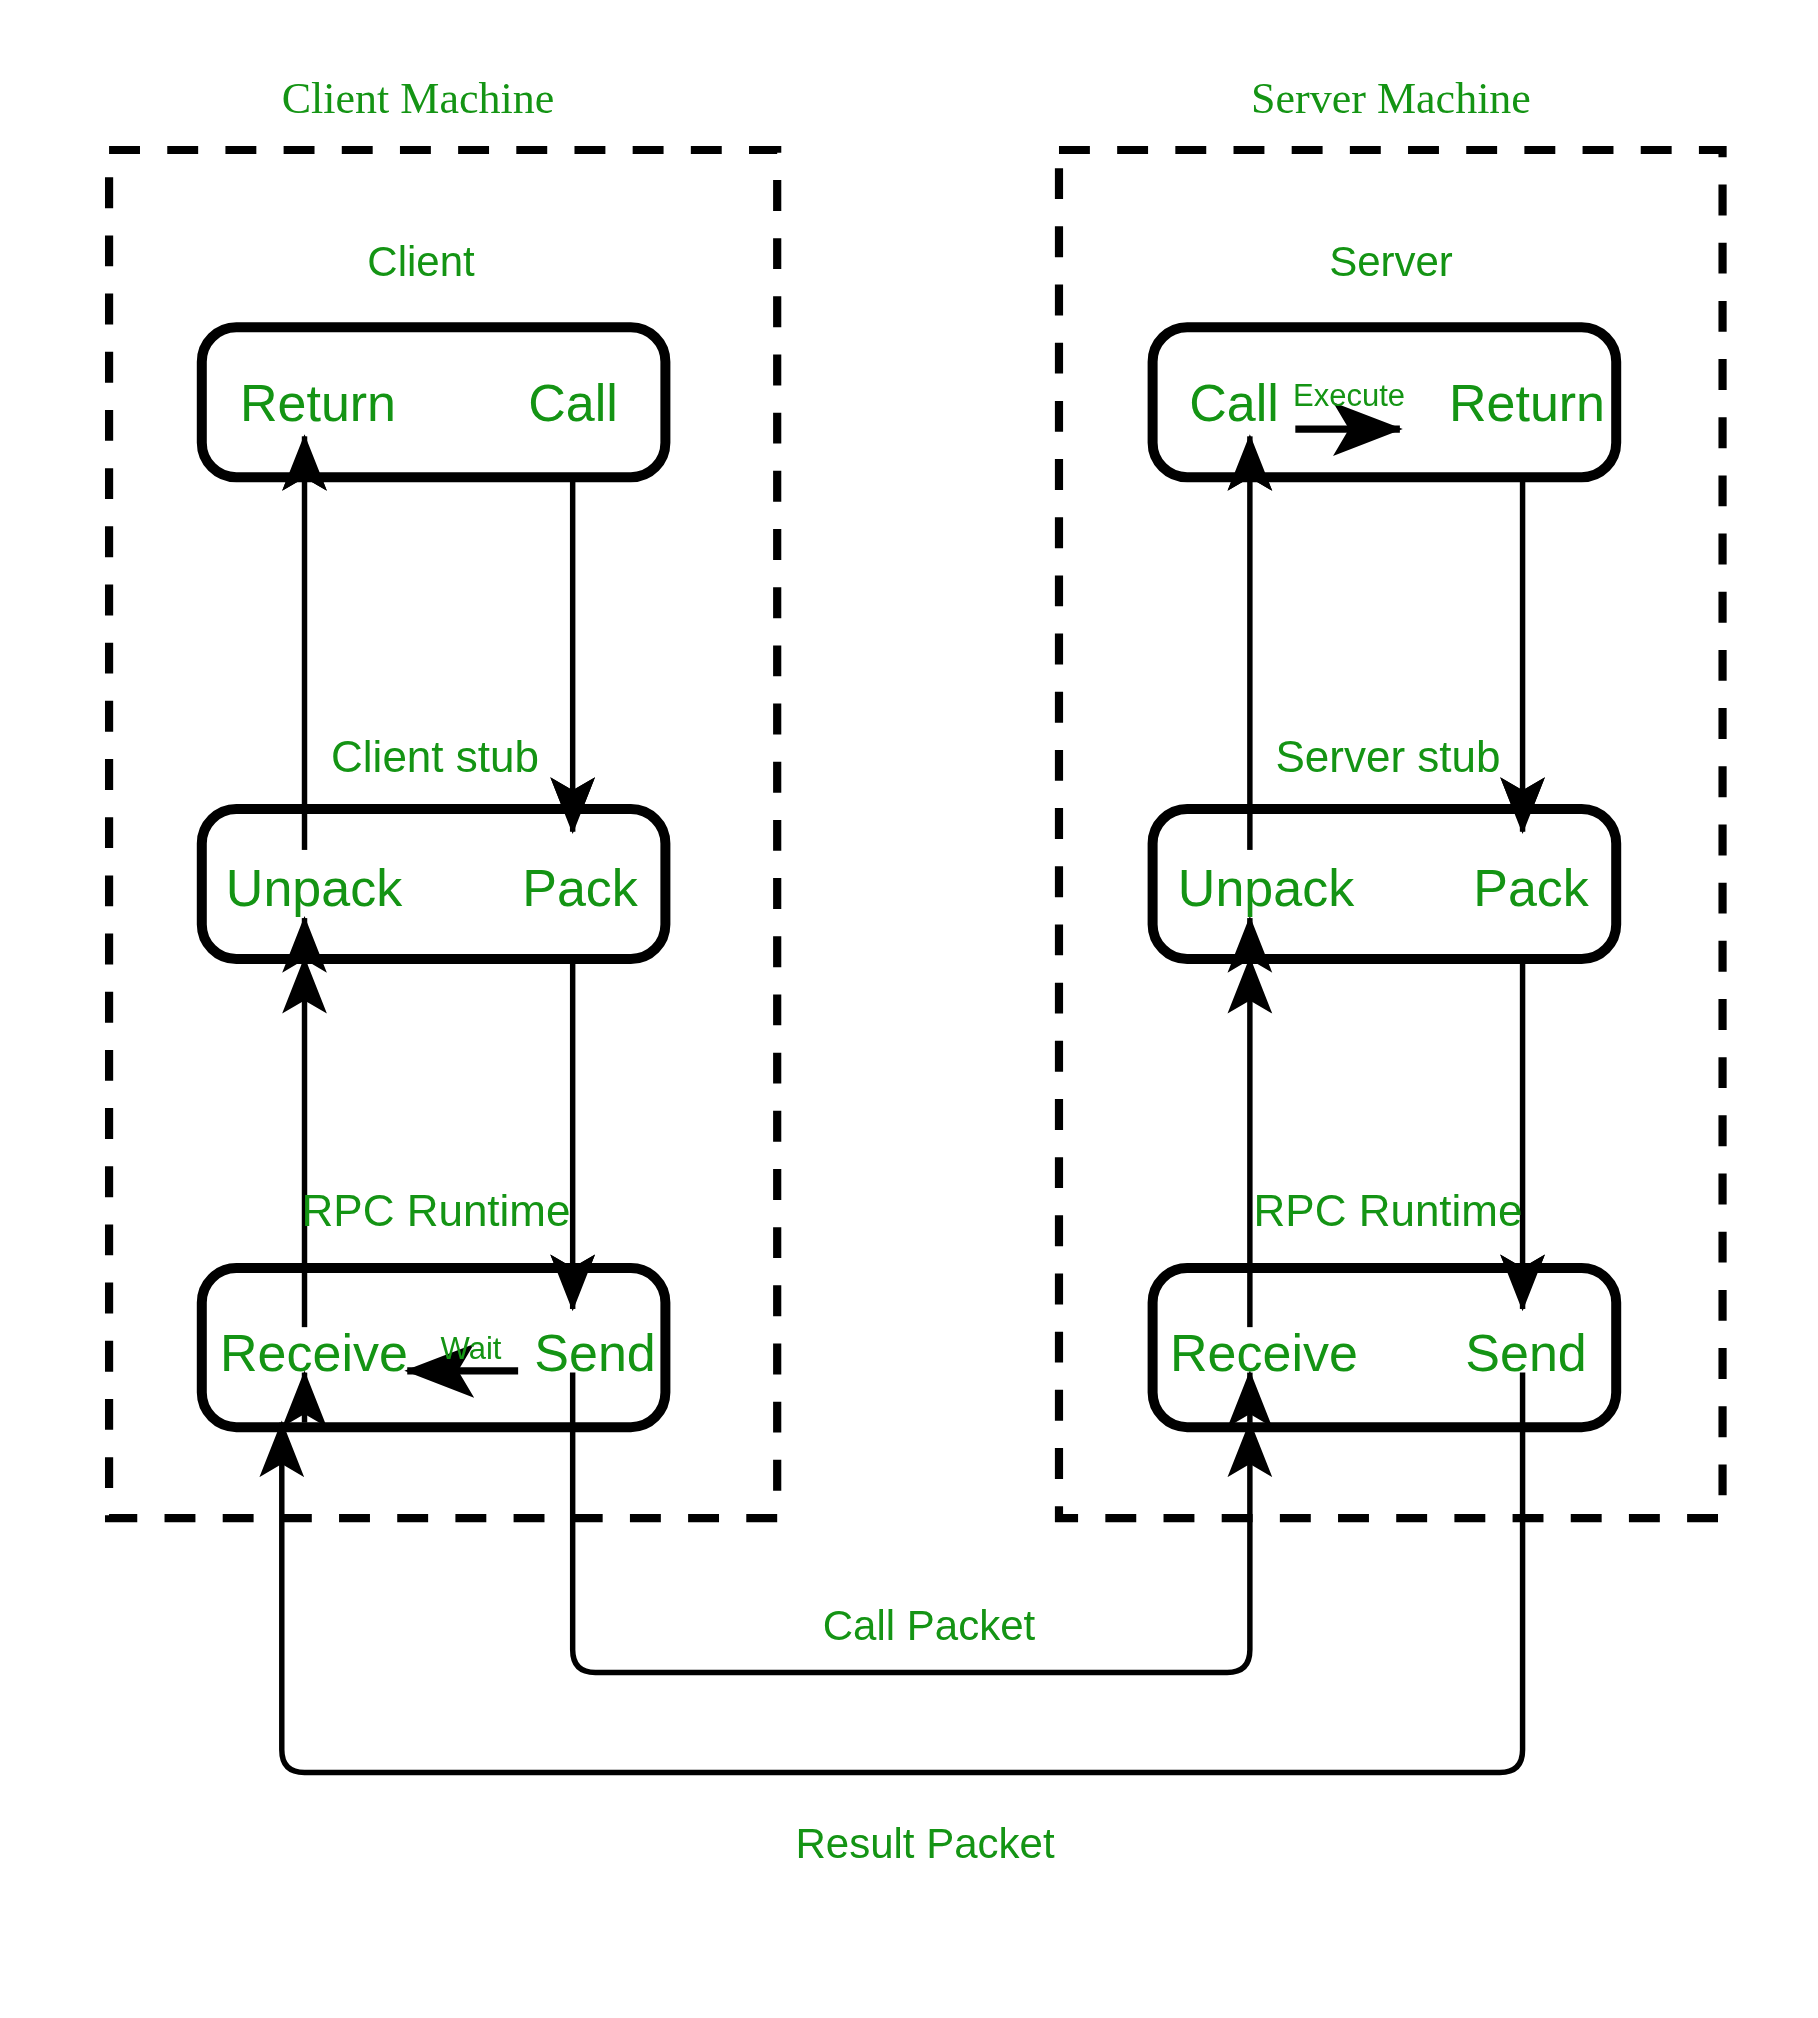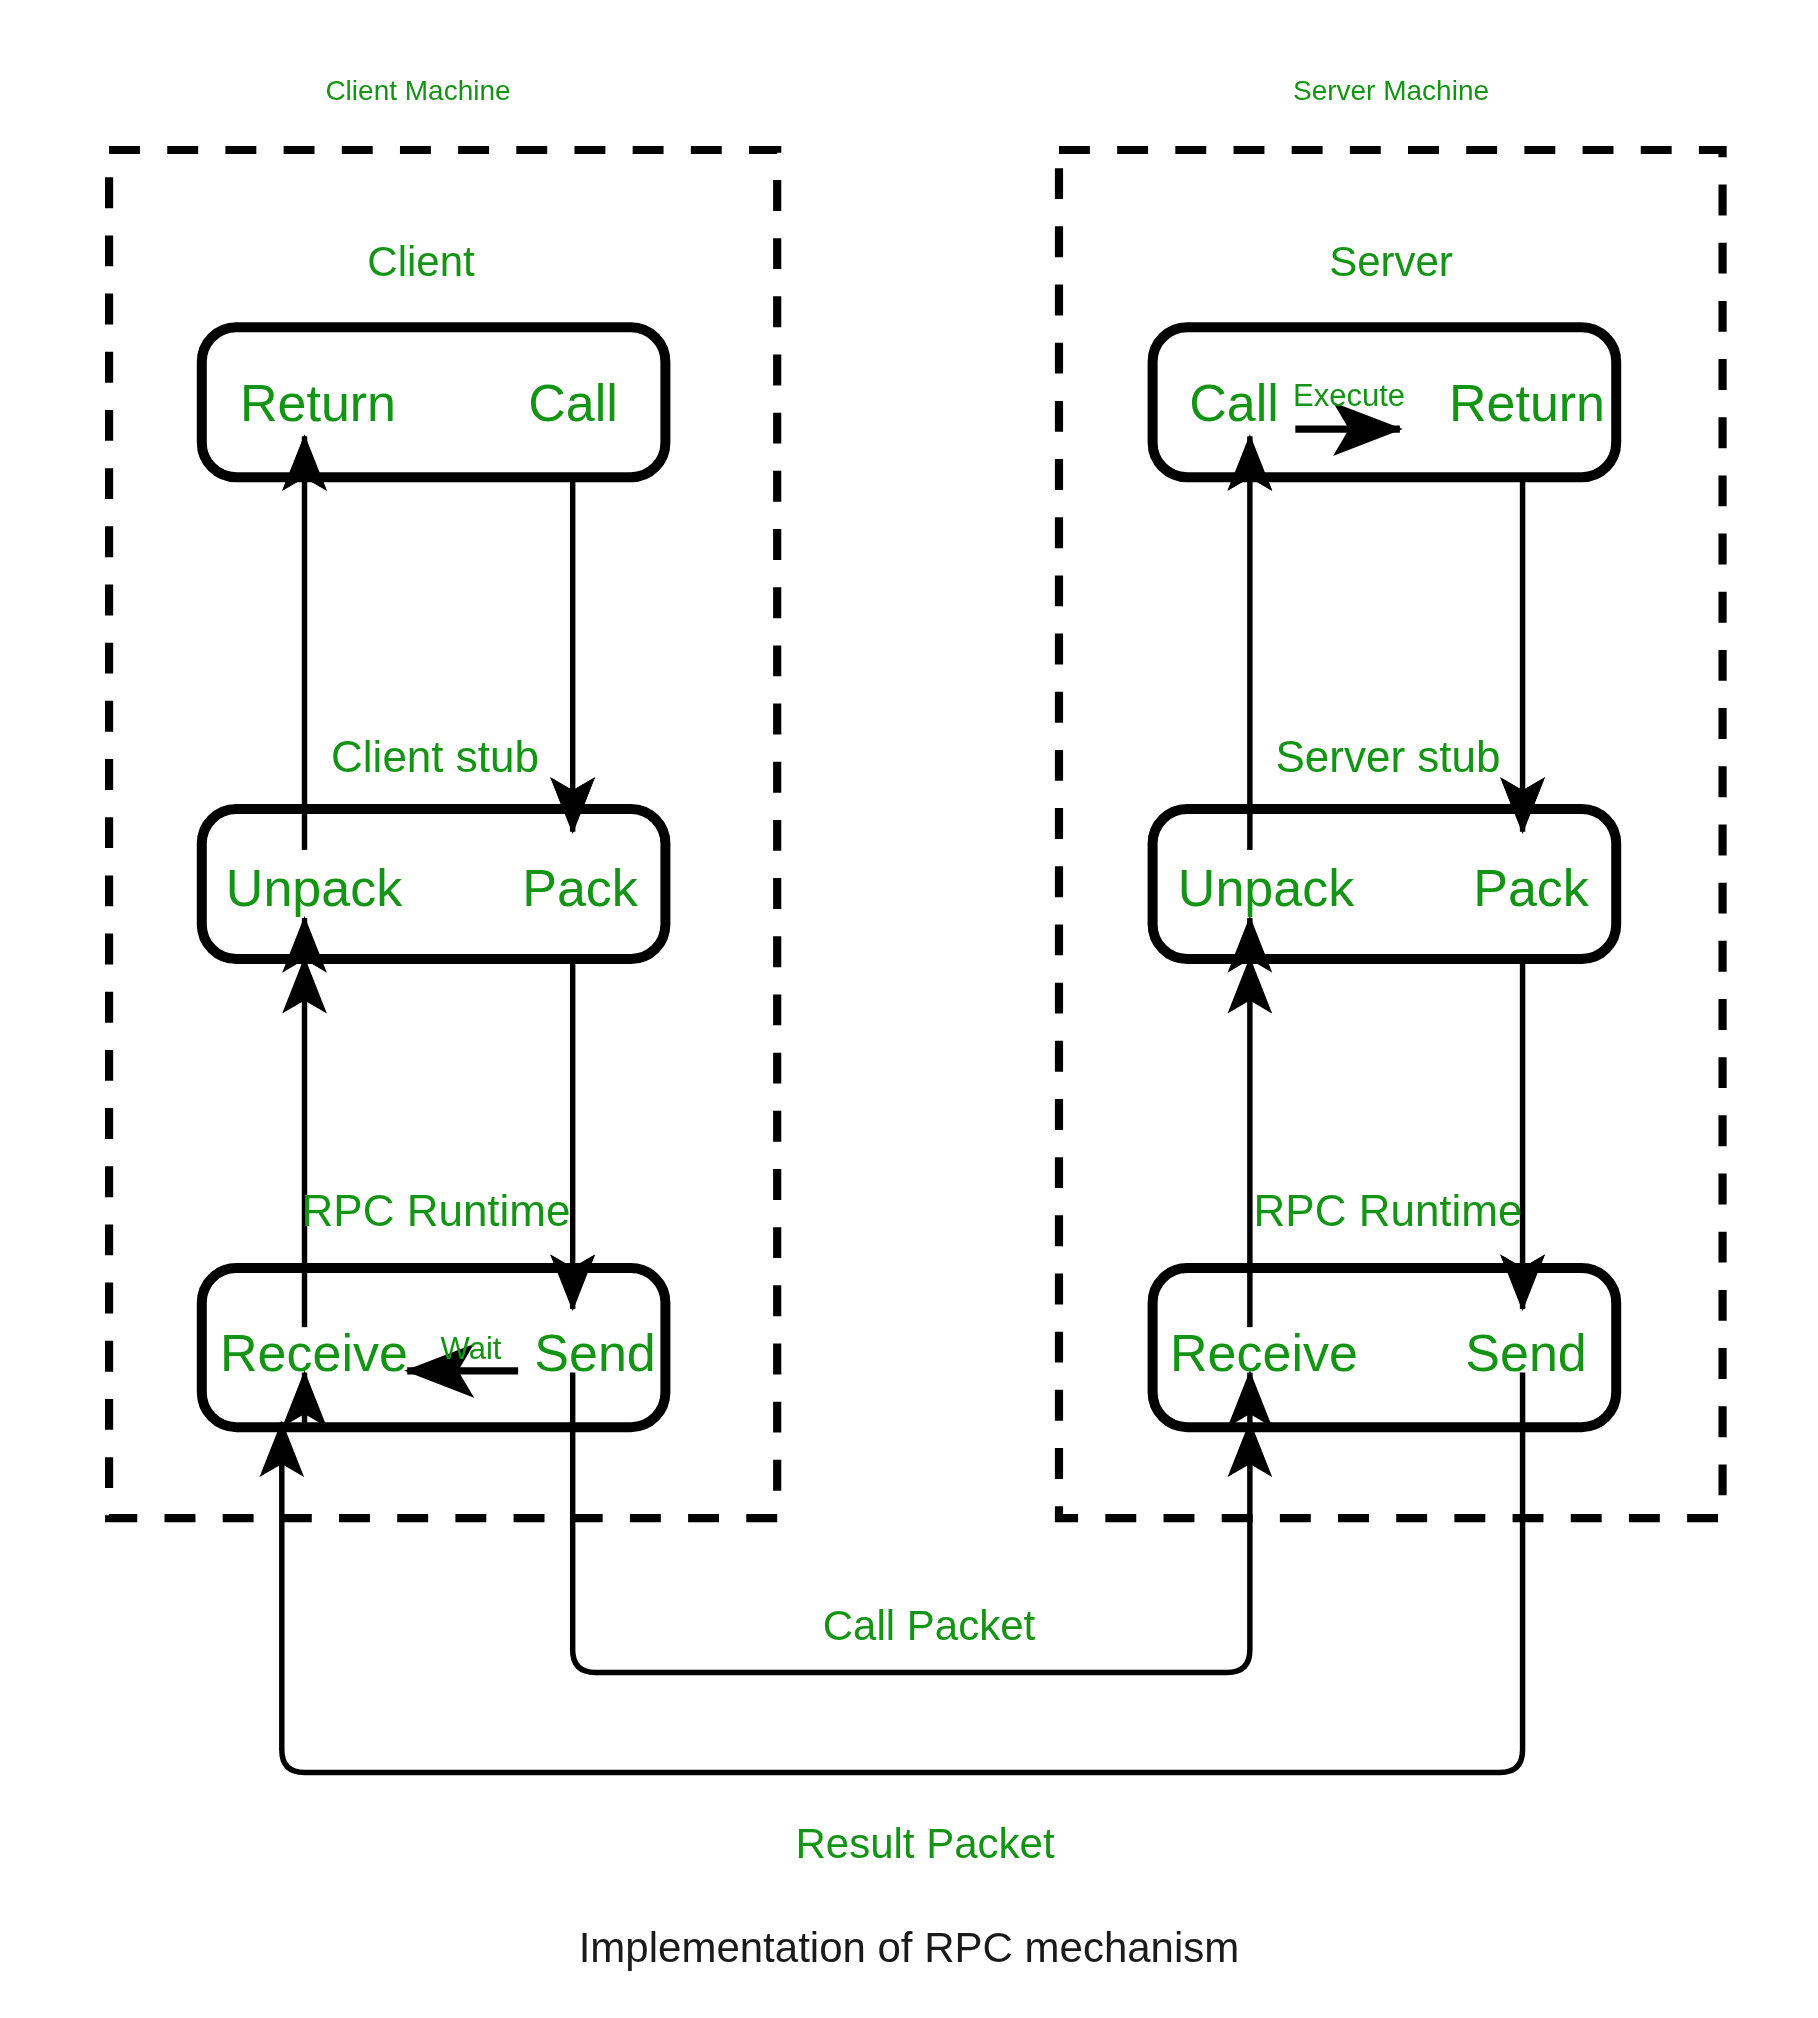--- a/index.html
+++ b/index.html
@@ -26,21 +26,21 @@
     position: absolute;
     color: #149414;
     font-family: "Liberation Sans", sans-serif;
     white-space: nowrap;
     line-height: 1;
   }
   .lbl-center {
     transform: translateX(-50%);
     text-align: center;
   }
-  .machine-title { font-size: 28px; }
+  .machine-title { font-size: 44px; font-family: Liberation Serif, serif; }
   .role-title    { font-size: 42px; }
   .node-text     { font-size: 52px; }
   .layer-label   { font-size: 44px; }
   .edge-label    { font-size: 31px; }
   .packet-label  { font-size: 42px; }
   .caption {
     position: absolute;
     color: #1a1a1a;
     font-size: 42px;
     font-family: "Liberation Sans", sans-serif;
@@ -192,16 +192,15 @@
   <div class="lbl lbl-center node-text" style="left:314px; top:1327px;">Receive</div>
   <div class="lbl lbl-center edge-label" style="left:471px; top:1333px;">Wait</div>
   <div class="lbl lbl-center node-text" style="left:595px; top:1327px;">Send</div>
 
   <div class="lbl lbl-center node-text" style="left:1264px; top:1327px;">Receive</div>
   <div class="lbl lbl-center node-text" style="left:1526px; top:1327px;">Send</div>
 
   <div class="lbl lbl-center packet-label" style="left:929px; top:1605px;">Call Packet</div>
   <div class="lbl lbl-center packet-label" style="left:909px; top:1823px;margin-left:16px;">Result Packet</div>
 
-  <div class="caption" style="left:909px; top:1927px;">Implementation of RPC mechanism</div>
 
 </div>
 
 
 </body></html>

